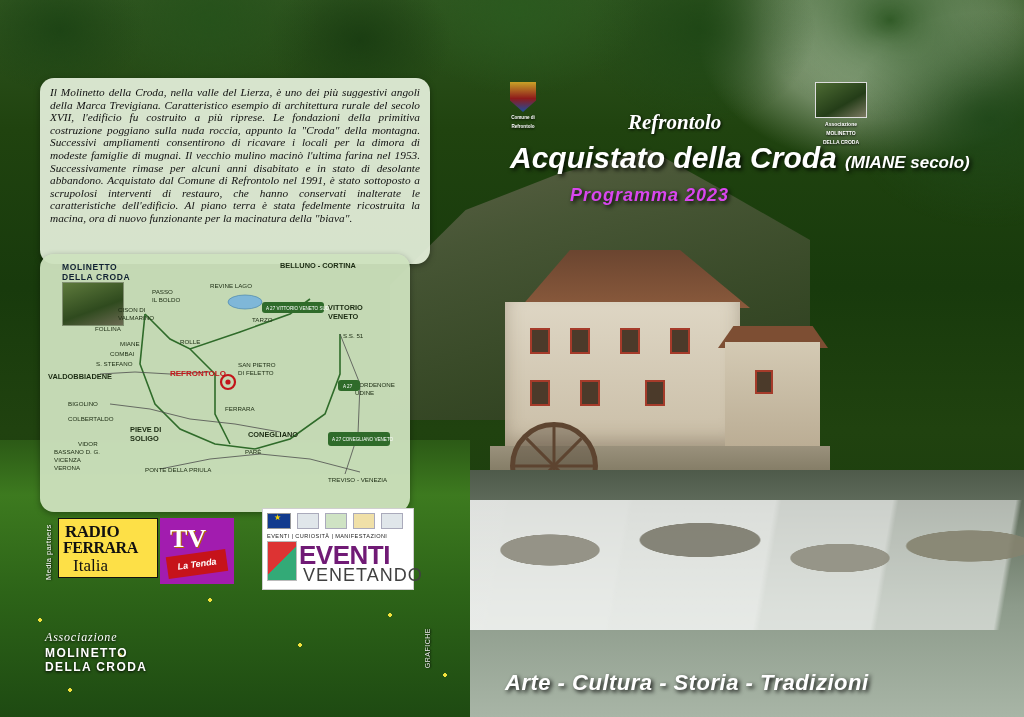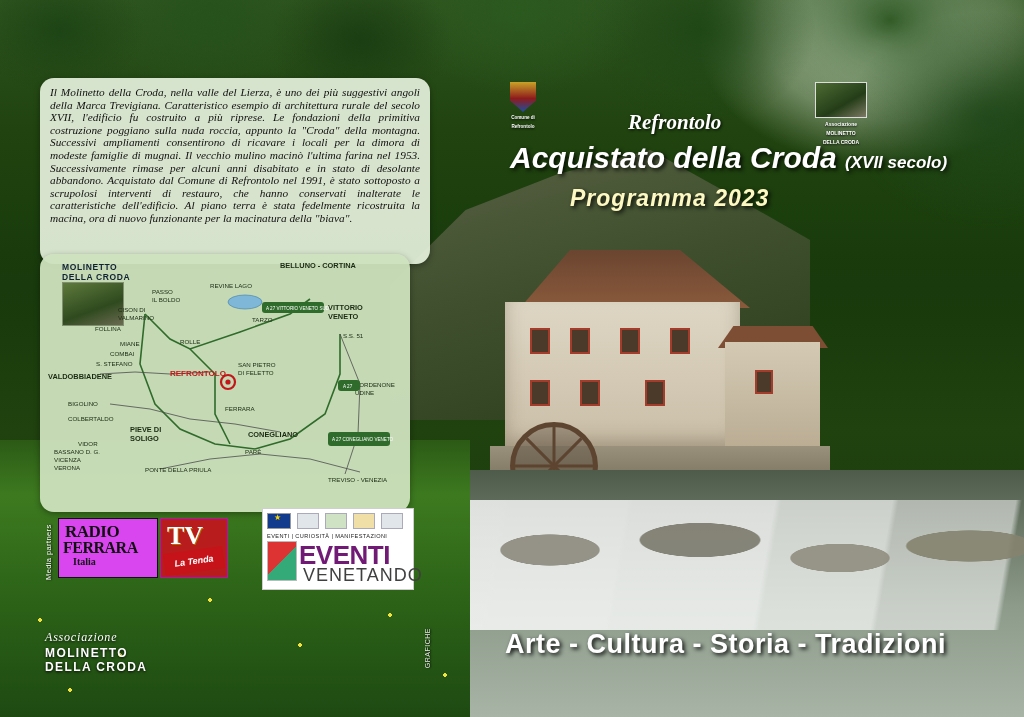--- a/index.html
+++ b/index.html
@@ -162,21 +162,21 @@
     margin:0 0 6px 128px;
   }
   .t-main{
     font-family:"Liberation Sans",sans-serif;font-weight:bold;font-style:italic;
     font-size:30px;color:#ffffff;text-shadow:2px 2px 4px rgba(0,0,0,.9);
     margin:0 0 4px 10px;
   }
   .t-main .century{font-size:17px;}
   .t-prog{
     font-family:"Liberation Sans",sans-serif;font-weight:bold;font-style:italic;
-    font-size:23px;color:#fef9c3;text-shadow:2px 2px 4px rgba(0,0,0,.9);
+    font-size:18px;color:#d946ef;text-shadow:2px 2px 4px rgba(0,0,0,.9);
     margin:10px 0 0 70px;letter-spacing:1px;
   }
 
   
   .logo-comune{
     position:absolute;left:505px;top:82px;width:36px;text-align:center;
   }
   .logo-comune .crest{
     width:26px;height:30px;margin:0 auto;
     background:linear-gradient(180deg,#c9a227,#8e1b1b 55%,#1d4ea0);
@@ -199,38 +199,38 @@
   
   .media-partners{
     position:absolute;left:44px;top:512px;width:185px;height:70px;
   }
   .mp-vert{
     position:absolute;left:0;top:2px;width:10px;height:66px;
     writing-mode:vertical-rl;transform:rotate(180deg);
     font-size:7.5px;color:#ffffff;text-shadow:0 1px 2px #000;letter-spacing:.4px;
   }
   .radio-logo{
-    position:absolute;left:14px;top:6px;width:98px;height:58px;background:#d946ef;
+    position:absolute;left:14px;top:6px;width:98px;height:58px;background:#fde047;
     border:1px solid #111;
   }
   .radio-logo .r1{
     position:absolute;left:6px;top:3px;font-size:17px;font-weight:bold;
     font-family:"Liberation Serif",serif;color:#111;letter-spacing:-.5px;
   }
   .radio-logo .r2{
     position:absolute;left:4px;top:20px;font-size:16px;font-weight:bold;
     font-family:"Liberation Serif",serif;color:#111;letter-spacing:-.5px;
   }
   .radio-logo .r3{
-    position:absolute;left:14px;top:37px;font-size:10px;font-weight:bold;
+    position:absolute;left:14px;top:37px;font-size:17px;font-weight:normal;
     font-family:"Liberation Serif",serif;color:#111;
   }
   .tv-logo{
-    position:absolute;left:116px;top:6px;width:66px;height:58px;background:#b91c1c;
-    border:1px solid #a21caf;
+    position:absolute;left:116px;top:6px;width:66px;height:58px;background:#a21caf;
+    border:4px solid #a21caf;
   }
   .tv-logo .tv{
     position:absolute;left:6px;top:2px;font-size:26px;font-weight:bold;color:#fff;
     font-family:"Liberation Serif",serif;text-shadow:1px 1px 0 #b36a00;
   }
   .tv-logo .sub{
     position:absolute;left:3px;top:31px;width:60px;height:22px;background:#c6131a;
     transform:rotate(-8deg);color:#fff;font-size:9px;font-weight:bold;
     line-height:22px;text-align:center;font-style:italic;
   }
@@ -273,22 +273,22 @@
   .address{
     position:absolute;left:283px;top:628px;width:190px;color:#ffffff;
     font-size:9.5px;line-height:13px;text-shadow:0 1px 3px rgba(0,0,0,.95);
   }
   .vert-code{
     position:absolute;left:424px;top:628px;font-size:7px;color:#e8e8e8;
     writing-mode:vertical-rl;transform:rotate(180deg);letter-spacing:.5px;
     text-shadow:0 1px 2px #000;
   }
   .tagline{
-    position:absolute;left:505px;top:629px;font-size:27px;font-weight:bold;
-    color:#ffffff;text-shadow:2px 2px 4px rgba(0,0,0,.95);
+    position:absolute;left:505px;top:670px;font-size:22px;font-weight:bold;
+    font-style:italic;color:#ffffff;text-shadow:2px 2px 4px rgba(0,0,0,.95);
     letter-spacing:.5px;
   }
 </style>
 </head>
 <body>
 
 <div class="poster">
 
   <div class="bg-sky"></div>
   <div class="canopy"></div>
@@ -400,21 +400,21 @@
     <div class="ph"></div>
     <div class="cap">Associazione</div>
     <div class="cap">MOLINETTO</div>
     <div class="cap">DELLA CRODA</div>
   </div>
 
   <div class="titles">
     <div class="t-refrontolo">Refrontolo</div>
     <div class="t-main">
       <span>Acquistato della Croda</span>
-      <span class="century">(XVII secolo)</span>
+      <span class="century">(MIANE secolo)</span>
     </div>
     <div class="t-prog">Programma  2023</div>
   </div>
 
   <div class="media-partners">
     <div class="mp-vert">Media partners</div>
     <div class="radio-logo">
       <div class="r1">RADIO</div>
       <div class="r2">FERRARA</div>
       <div class="r3">Italia</div>

